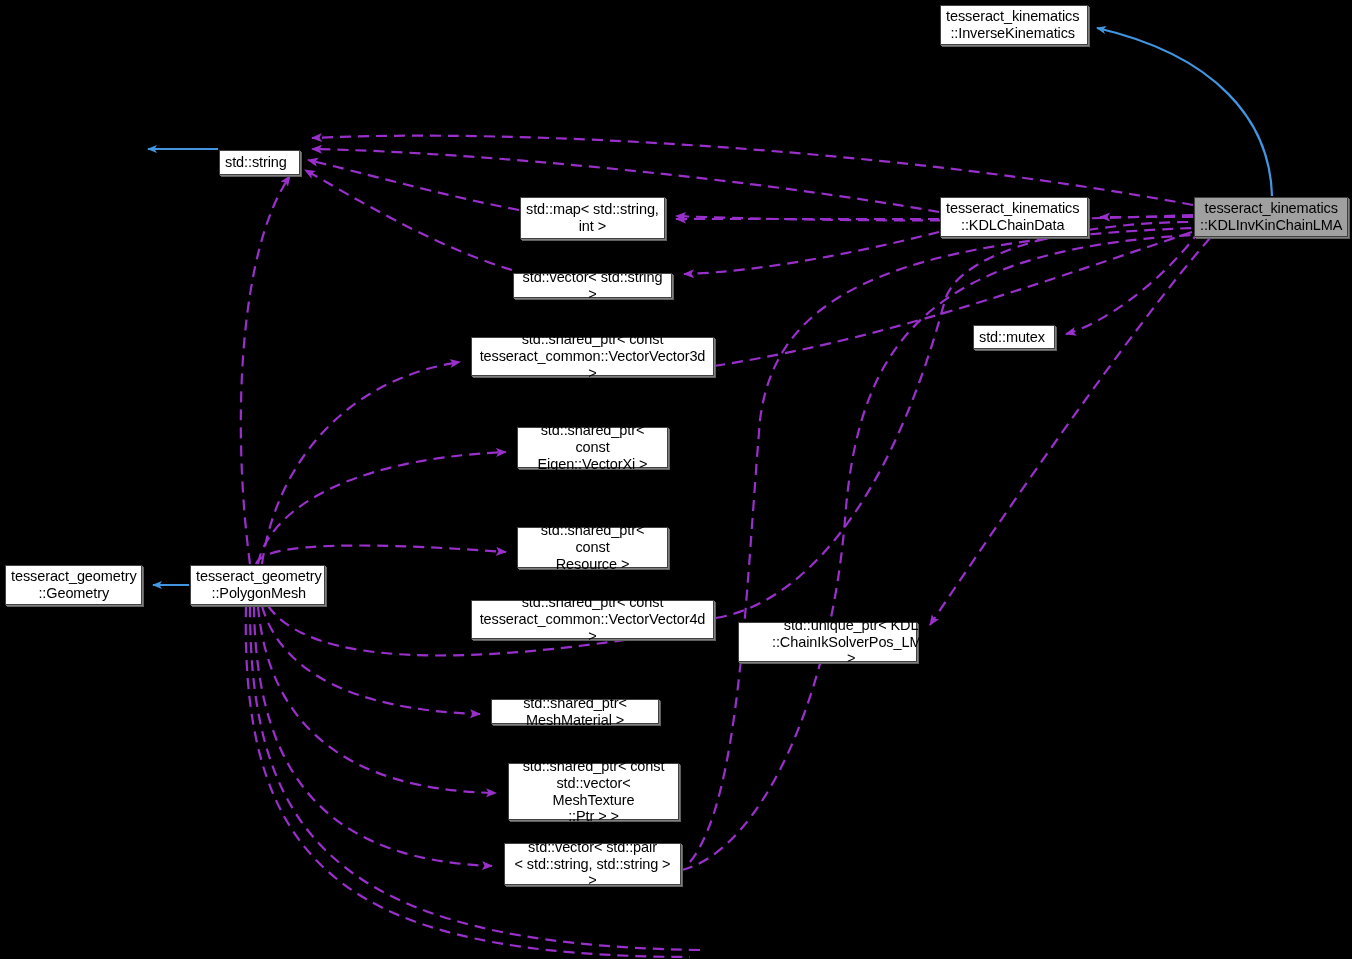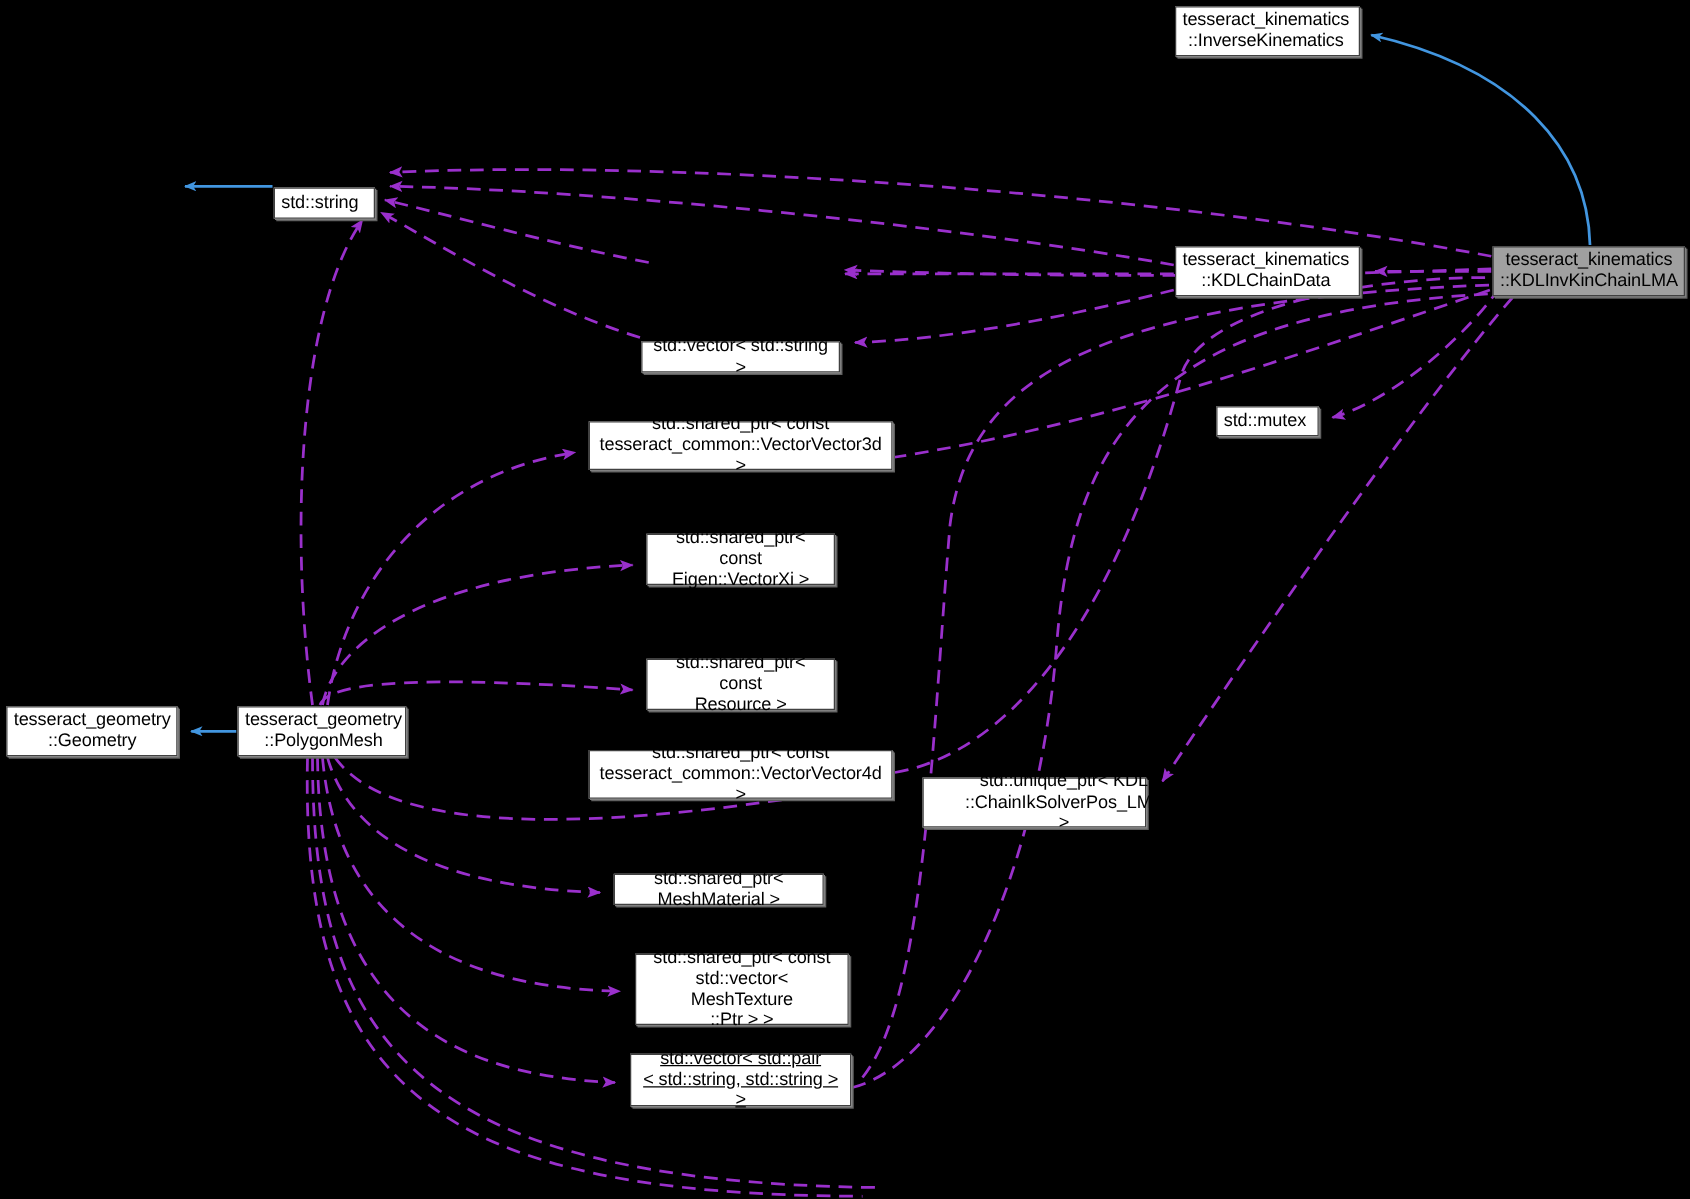--- a/index.html
+++ b/index.html
@@ -107,20 +107,24 @@
   <div class="node" style="left:940px; top:5px; width:148px; height:40px;">
     <span>tesseract_kinematics
 ::InverseKinematics</span>
   </div>
 
 
   <div class="node" style="left:219px; top:137px; width:81px; height:25px;margin-top:13px;">
     <span>std::string</span>
   </div>
 
+  <div class="node" style="left:520px; top:197px; width:145px; height:42px;">
+    <span>std::map&lt; std::string,
+int &gt;</span>
+  </div>
 
   <div class="node" style="left:940px; top:197px; width:148px; height:40px;">
     <span>tesseract_kinematics
 ::KDLChainData</span>
   </div>
 
   <div class="node highlight" style="left:1194px; top:197px; width:154px; height:40px;">
     <span>tesseract_kinematics
 ::KDLInvKinChainLMA</span>
   </div>
@@ -171,18 +175,18 @@
   <div class="node" style="left:491px; top:699px; width:168px; height:25px;">
     <span>std::shared_ptr&lt; MeshMaterial &gt;</span>
   </div>
 
   <div class="node" style="left:508px; top:763px; width:171px; height:57px;">
     <span>std::shared_ptr&lt; const
 std::vector&lt; MeshTexture
 ::Ptr &gt; &gt;</span>
   </div>
 
-  <div class="node" style="left:504px; top:843px; width:177px; height:42px;text-decoration:underline;">
+  <div class="node" style="left:504px; top:843px; width:177px; height:42px;">
     <span>std::vector&lt; std::pair
 &lt; std::string, std::string &gt; &gt;</span>
   </div>
 
 </div>
 
 </body></html>

